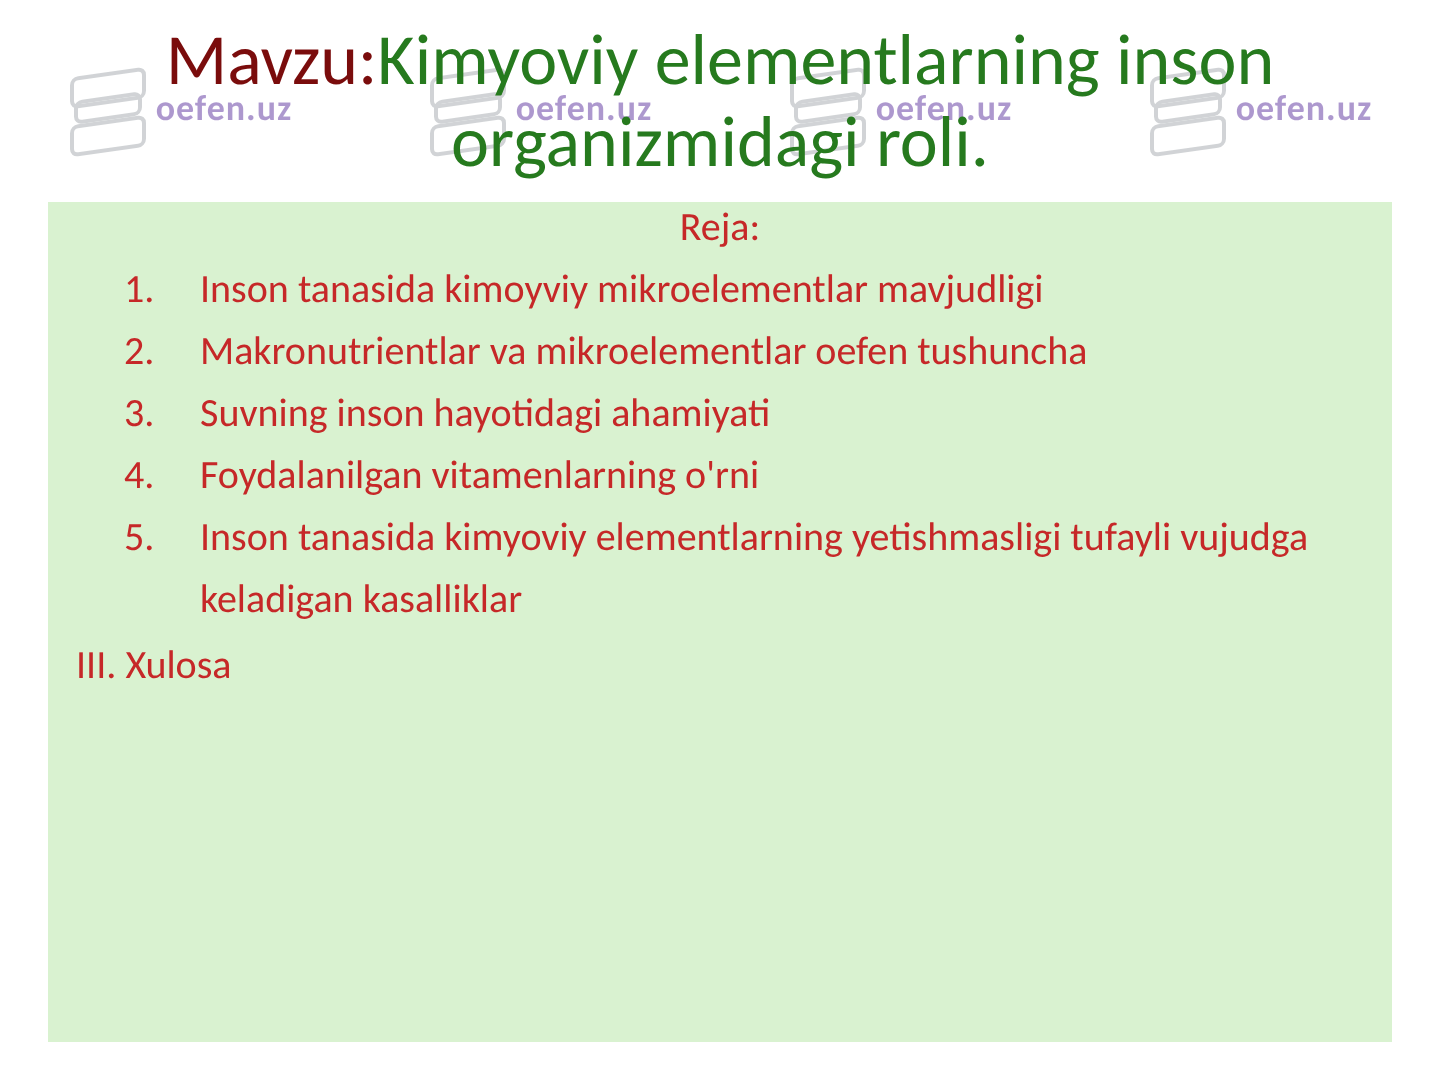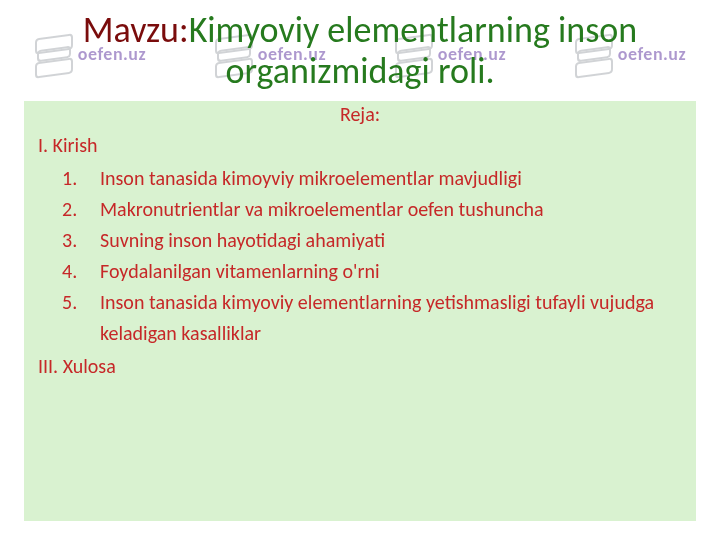--- a/index.html
+++ b/index.html
@@ -198,21 +198,20 @@
 
 <div class="slide">
 
   <h1 class="title">
     <span class="t1">Mavzu:</span><span class="t2">Kimyoviy elementlarning inson organizmidagi roli.</span>
   </h1>
 
   <div class="green-box">
     <div class="reja">Reja:</div>
 
-    <div class="line">I. Kirish</div>
 
     <ol class="num">
       <li>
           <span class="n">1.</span>
           <span class="t">Inson tanasida kimoyviy mikroelementlar mavjudligi</span>
         </li>
       <li>
           <span class="n">2.</span>
           <span class="t">Makronutrientlar va mikroelementlar oefen tushuncha</span>
         </li>

